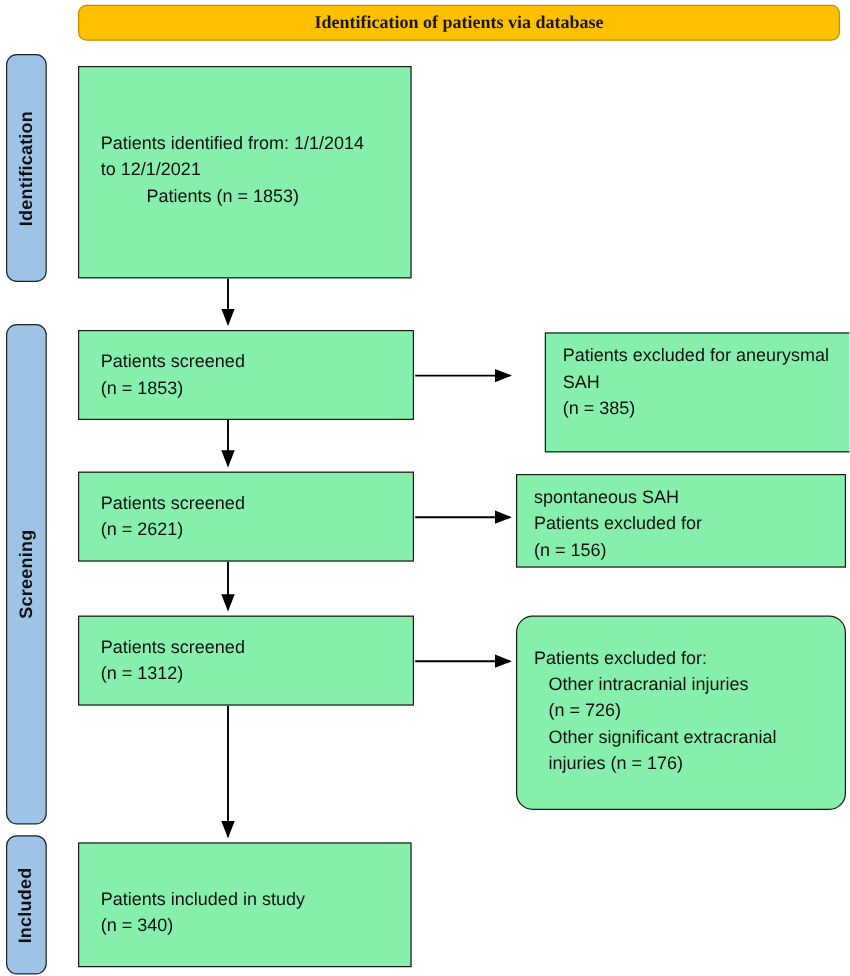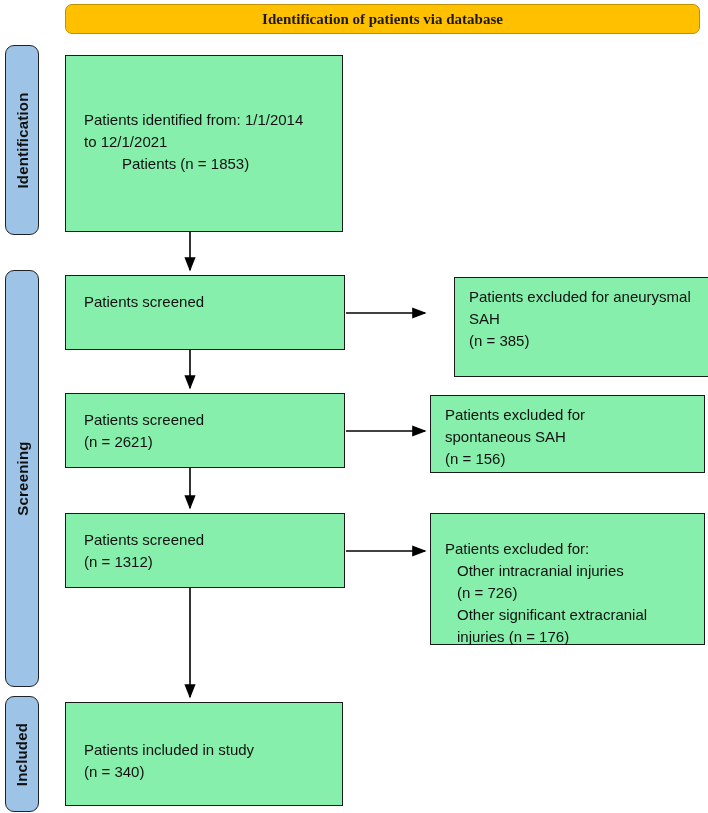--- a/index.html
+++ b/index.html
@@ -45,21 +45,21 @@
   }
   .box .line{white-space:nowrap;}
   .indent-lg{margin-left:38px;}
   .indent-md{margin-left:12px;}
   #box-identified{left:65px;top:55px;width:278px;height:177px;padding:53px 10px 0 18px;}
   #box-screened-1{left:65px;top:275px;width:280px;height:75px;padding:15px 10px 0 18px;}
   #box-screened-2{left:65px;top:393px;width:280px;height:75px;padding:15px 10px 0 18px;}
   #box-screened-3{left:65px;top:513px;width:280px;height:75px;padding:15px 10px 0 18px;}
   #box-excluded-1{left:430px;top:277px;width:275px;height:100px;padding:8px 6px 0 14px;margin-left:24px;}
   #box-excluded-2{left:430px;top:395px;width:275px;height:78px;padding:8px 6px 0 14px;}
-  #box-excluded-3{left:430px;top:513px;width:275px;height:132px;padding:24px 6px 0 14px;}
+  #box-excluded-3{left:430px;top:513px;width:275px;height:162px;padding:24px 6px 0 14px;border-radius:14px;}
   #box-included{left:65px;top:702px;width:278px;height:104px;padding:36px 10px 0 18px;}
   
   #arrow-layer{position:absolute;left:0;top:0;pointer-events:none;}
 </style>
 </head>
 <body>
 
 <div id="canvas">
 
   <div class="banner" id="title-banner" style="background: rgb(255, 192, 0); border-color: rgb(191, 144, 0); color: rgb(26, 26, 26);">
@@ -94,20 +94,21 @@
   </svg>
 
   <div class="box" id="box-identified">
     <div class="line">Patients identified from: 1/1/2014</div>
     <div class="line">to 12/1/2021</div>
     <div class="line indent-lg">Patients (n = 1853)</div>
   </div>
 
   <div class="box" id="box-screened-1">
     <div class="line">Patients screened</div>
+    <div class="line">(n = 1853)</div>
   </div>
 
   <div class="box" id="box-screened-2">
     <div class="line">Patients screened</div>
     <div class="line">(n = 2621)</div>
   </div>
 
   <div class="box" id="box-screened-3">
     <div class="line">Patients screened</div>
     <div class="line">(n = 1312)</div>
@@ -118,22 +119,22 @@
     <div class="line">(n = 340)</div>
   </div>
 
   <div class="box" id="box-excluded-1">
     <div class="line">Patients excluded for aneurysmal</div>
     <div class="line">SAH</div>
     <div class="line">(n = 385)</div>
   </div>
 
   <div class="box" id="box-excluded-2">
+    <div class="line">spontaneous SAH</div>
     <div class="line">Patients excluded for</div>
-    <div class="line">spontaneous SAH</div>
     <div class="line">(n = 156)</div>
   </div>
 
   <div class="box" id="box-excluded-3">
     <div class="line">Patients excluded for:</div>
     <div class="line indent-md">Other intracranial injuries</div>
     <div class="line indent-md">(n = 726)</div>
     <div class="line indent-md">Other significant extracranial</div>
     <div class="line indent-md">injuries (n = 176)</div>
   </div>

